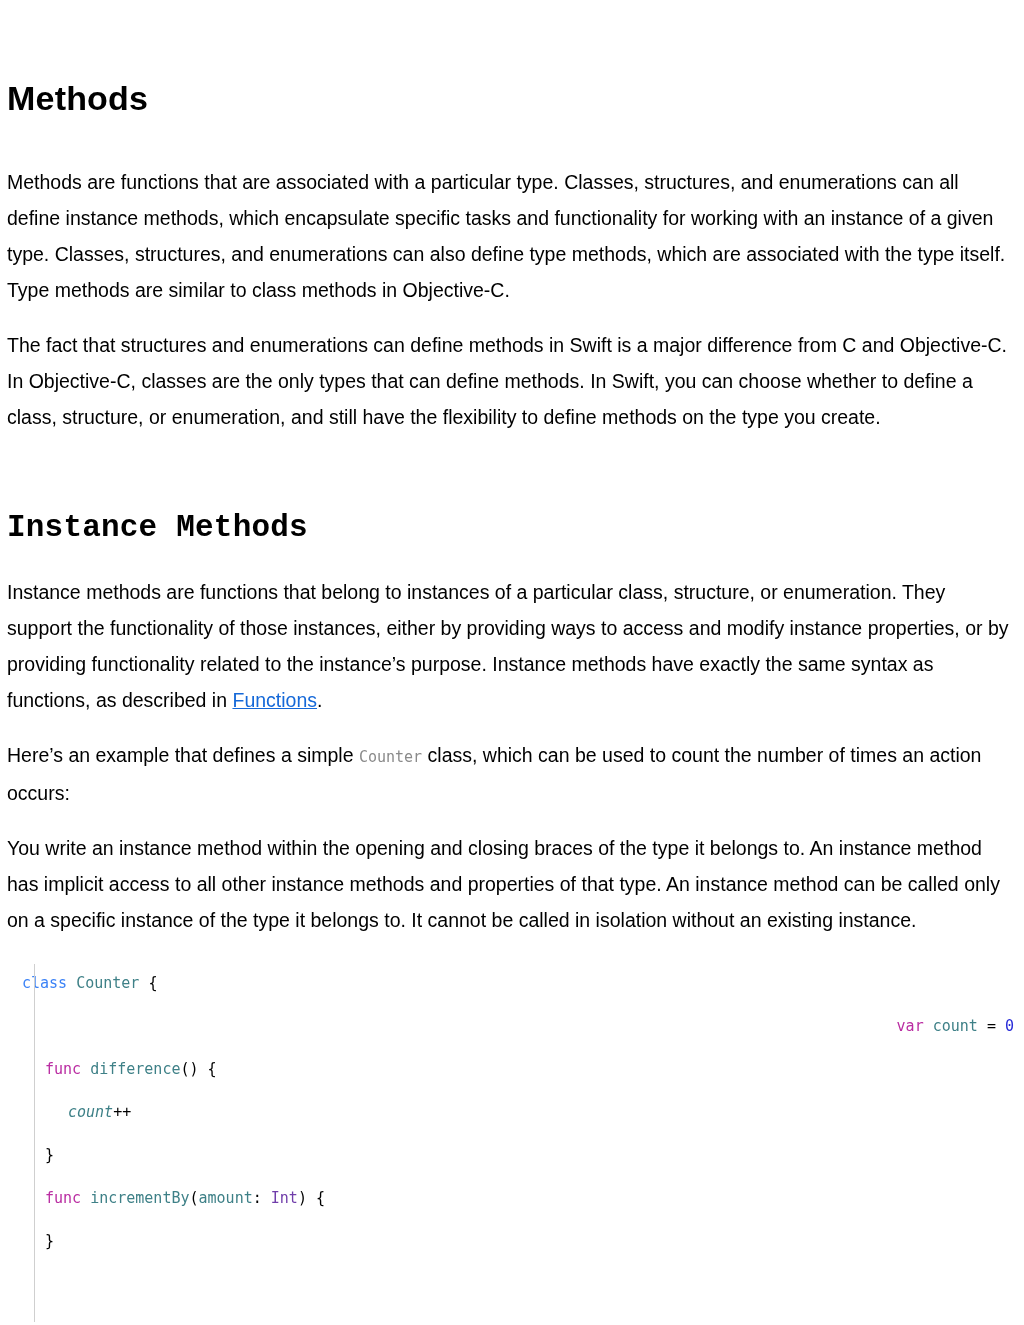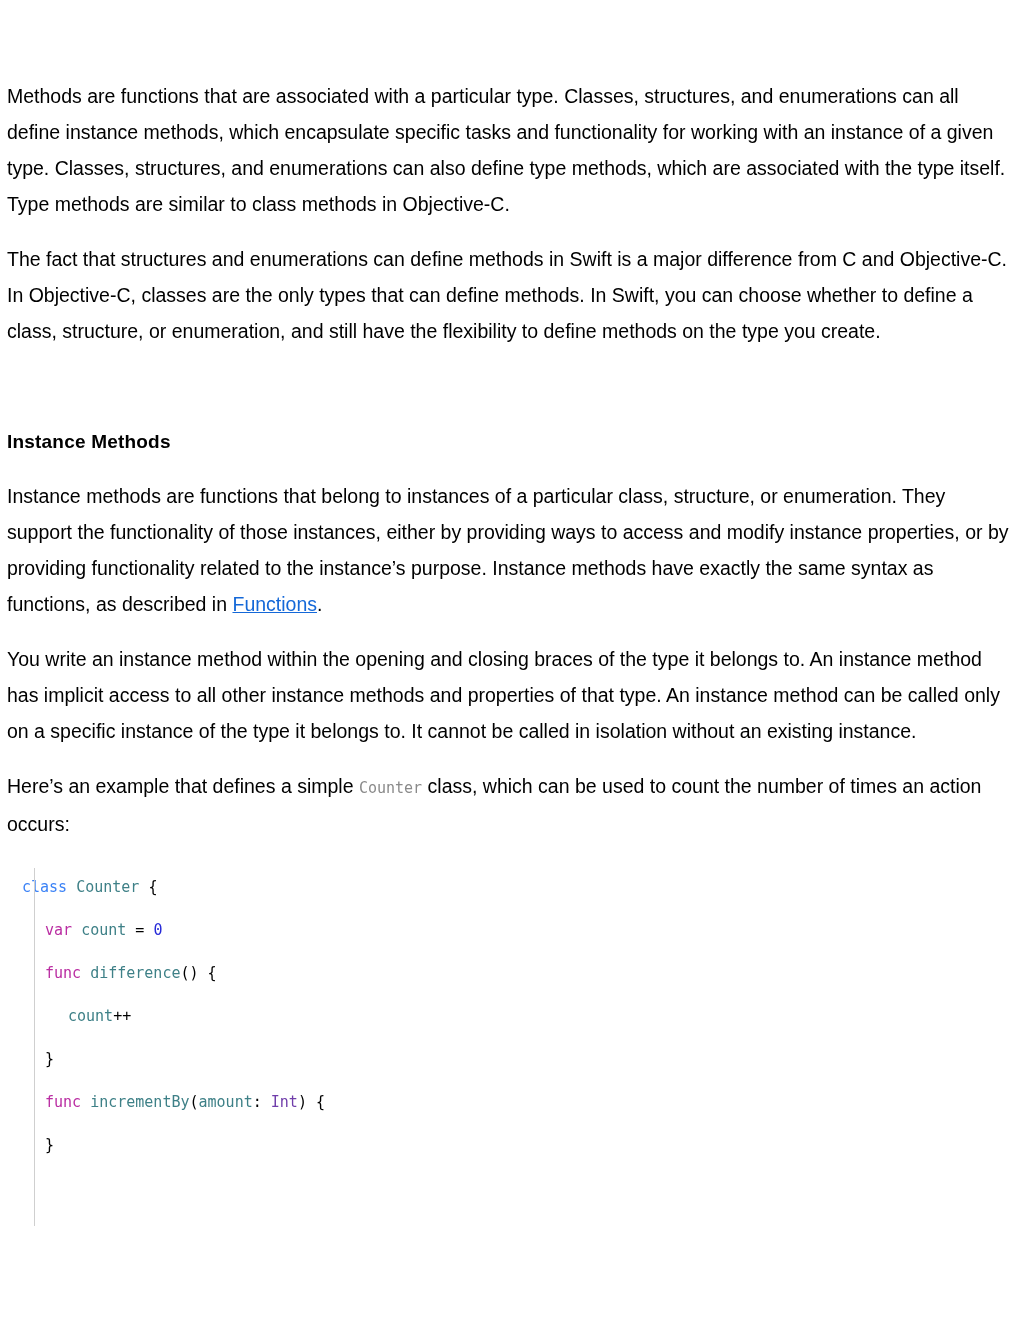--- a/index.html
+++ b/index.html
@@ -23,26 +23,27 @@
 
   h1.page-title {
     font-size: 34px;
     font-weight: bold;
     line-height: 40px;
     margin-bottom: 46px;
     letter-spacing: 0.2px;
   }
 
   h2.section-title {
-    font-size: 19px;
+    font-size: 31px;
     font-weight: bold;
     line-height: 33px;
     margin-top: 76px;
-    margin-bottom: 20px;
+    margin-bottom: 30px;
     letter-spacing: 0.2px;
+    font-family: Liberation Mono, monospace;
   }
 
   p.body-para {
     font-size: 19.5px;
     font-weight: 500;
     line-height: 36px;
     margin-bottom: 19px;
     max-width: 1008px;
   }
 
@@ -77,39 +78,40 @@
     font-size: 15px;
     line-height: 43px;
     white-space: pre;
   }
 </style>
 </head>
 <body>
 
 <div class="page">
 
+  <h1 class="page-title">Methods</h1>
 
   <p class="body-para">Methods are functions that are associated with a particular type. Classes, structures, and enumerations can all define instance methods, which encapsulate specific tasks and functionality for working with an instance of a given type. Classes, structures, and enumerations can also define type methods, which are associated with the type itself. Type methods are similar to class methods in Objective-C.</p>
 
   <p class="body-para">The fact that structures and enumerations can define methods in Swift is a major difference from C and Objective-C. In Objective-C, classes are the only types that can define methods. In Swift, you can choose whether to define a class, structure, or enumeration, and still have the flexibility to define methods on the type you create.</p>
 
   <h2 class="section-title">Instance Methods</h2>
 
   <p class="body-para"><span>Instance methods are functions that belong to instances of a particular class, structure, or enumeration. They support the functionality of those instances, either by providing ways to access and modify instance properties, or by providing functionality related to the instance’s purpose. Instance methods have exactly the same syntax as functions, as described in </span><a class="doc-link" href="#" style="color: rgb(20, 104, 216);">Functions</a><span>.</span></p>
 
+  <p class="body-para"><span>Here’s an example that defines a simple </span><code class="inline-code">Counter</code><span> class, which can be used to count the number of times an action occurs:</span></p>
+
   <p class="body-para">You write an instance method within the opening and closing braces of the type it belongs to. An instance method has implicit access to all other instance methods and properties of that type. An instance method can be called only on a specific instance of the type it belongs to. It cannot be called in isolation without an existing instance.</p>
-
-  <p class="body-para"><span>Here’s an example that defines a simple </span><code class="inline-code">Counter</code><span> class, which can be used to count the number of times an action occurs:</span></p>
 
   <div class="code-block">
     <div class="code-rule"></div>
     <div id="code-lines">
         <div class="code-line" style="padding-left: 15px;"><span style="color: #3b82f6;">class</span><span style="color: rgb(0, 0, 0);"> </span><span style="color: rgb(62, 128, 135);">Counter</span><span style="color: rgb(0, 0, 0);"> {</span></div>
-        <div class="code-line" style="padding-left: 38px;"><span style="color: rgb(186, 45, 162);">var</span><span style="color: rgb(0, 0, 0);"> </span><span style="color: rgb(62, 128, 135);">count</span><span style="color: rgb(0, 0, 0);"> = </span><span style="color: rgb(39, 42, 216);">0</span></div>
+        <div class="code-line" style="padding-left: 38px; text-align: right;"><span style="color: rgb(186, 45, 162);">var</span><span style="color: rgb(0, 0, 0);"> </span><span style="color: rgb(62, 128, 135);">count</span><span style="color: rgb(0, 0, 0);"> = </span><span style="color: rgb(39, 42, 216);">0</span></div>
         <div class="code-line" style="padding-left: 38px;"><span style="color: rgb(186, 45, 162);">func</span><span style="color: rgb(0, 0, 0);"> </span><span style="color: rgb(62, 128, 135);">difference</span><span style="color: rgb(0, 0, 0);">() {</span></div>
-        <div class="code-line" style="padding-left: 61px;"><span style="color: rgb(62, 128, 135);">count</span><span style="color: rgb(0, 0, 0);">++</span></div>
+        <div class="code-line" style="padding-left: 61px; font-style: italic;"><span style="color: rgb(62, 128, 135);">count</span><span style="color: rgb(0, 0, 0);">++</span></div>
         <div class="code-line" style="padding-left: 38px;"><span style="color: rgb(0, 0, 0);">}</span></div>
         <div class="code-line" style="padding-left: 38px;"><span style="color: rgb(186, 45, 162);">func</span><span style="color: rgb(0, 0, 0);"> </span><span style="color: rgb(62, 128, 135);">incrementBy</span><span style="color: rgb(0, 0, 0);">(</span><span style="color: rgb(62, 128, 135);">amount</span><span style="color: rgb(0, 0, 0);">: </span><span style="color: rgb(112, 61, 170);">Int</span><span style="color: rgb(0, 0, 0);">) {</span></div>
         <div class="code-line" style="padding-left: 38px;"><span style="color: rgb(0, 0, 0);">}</span></div>
       </div>
   </div>
 
 </div>
 
 </body></html>

